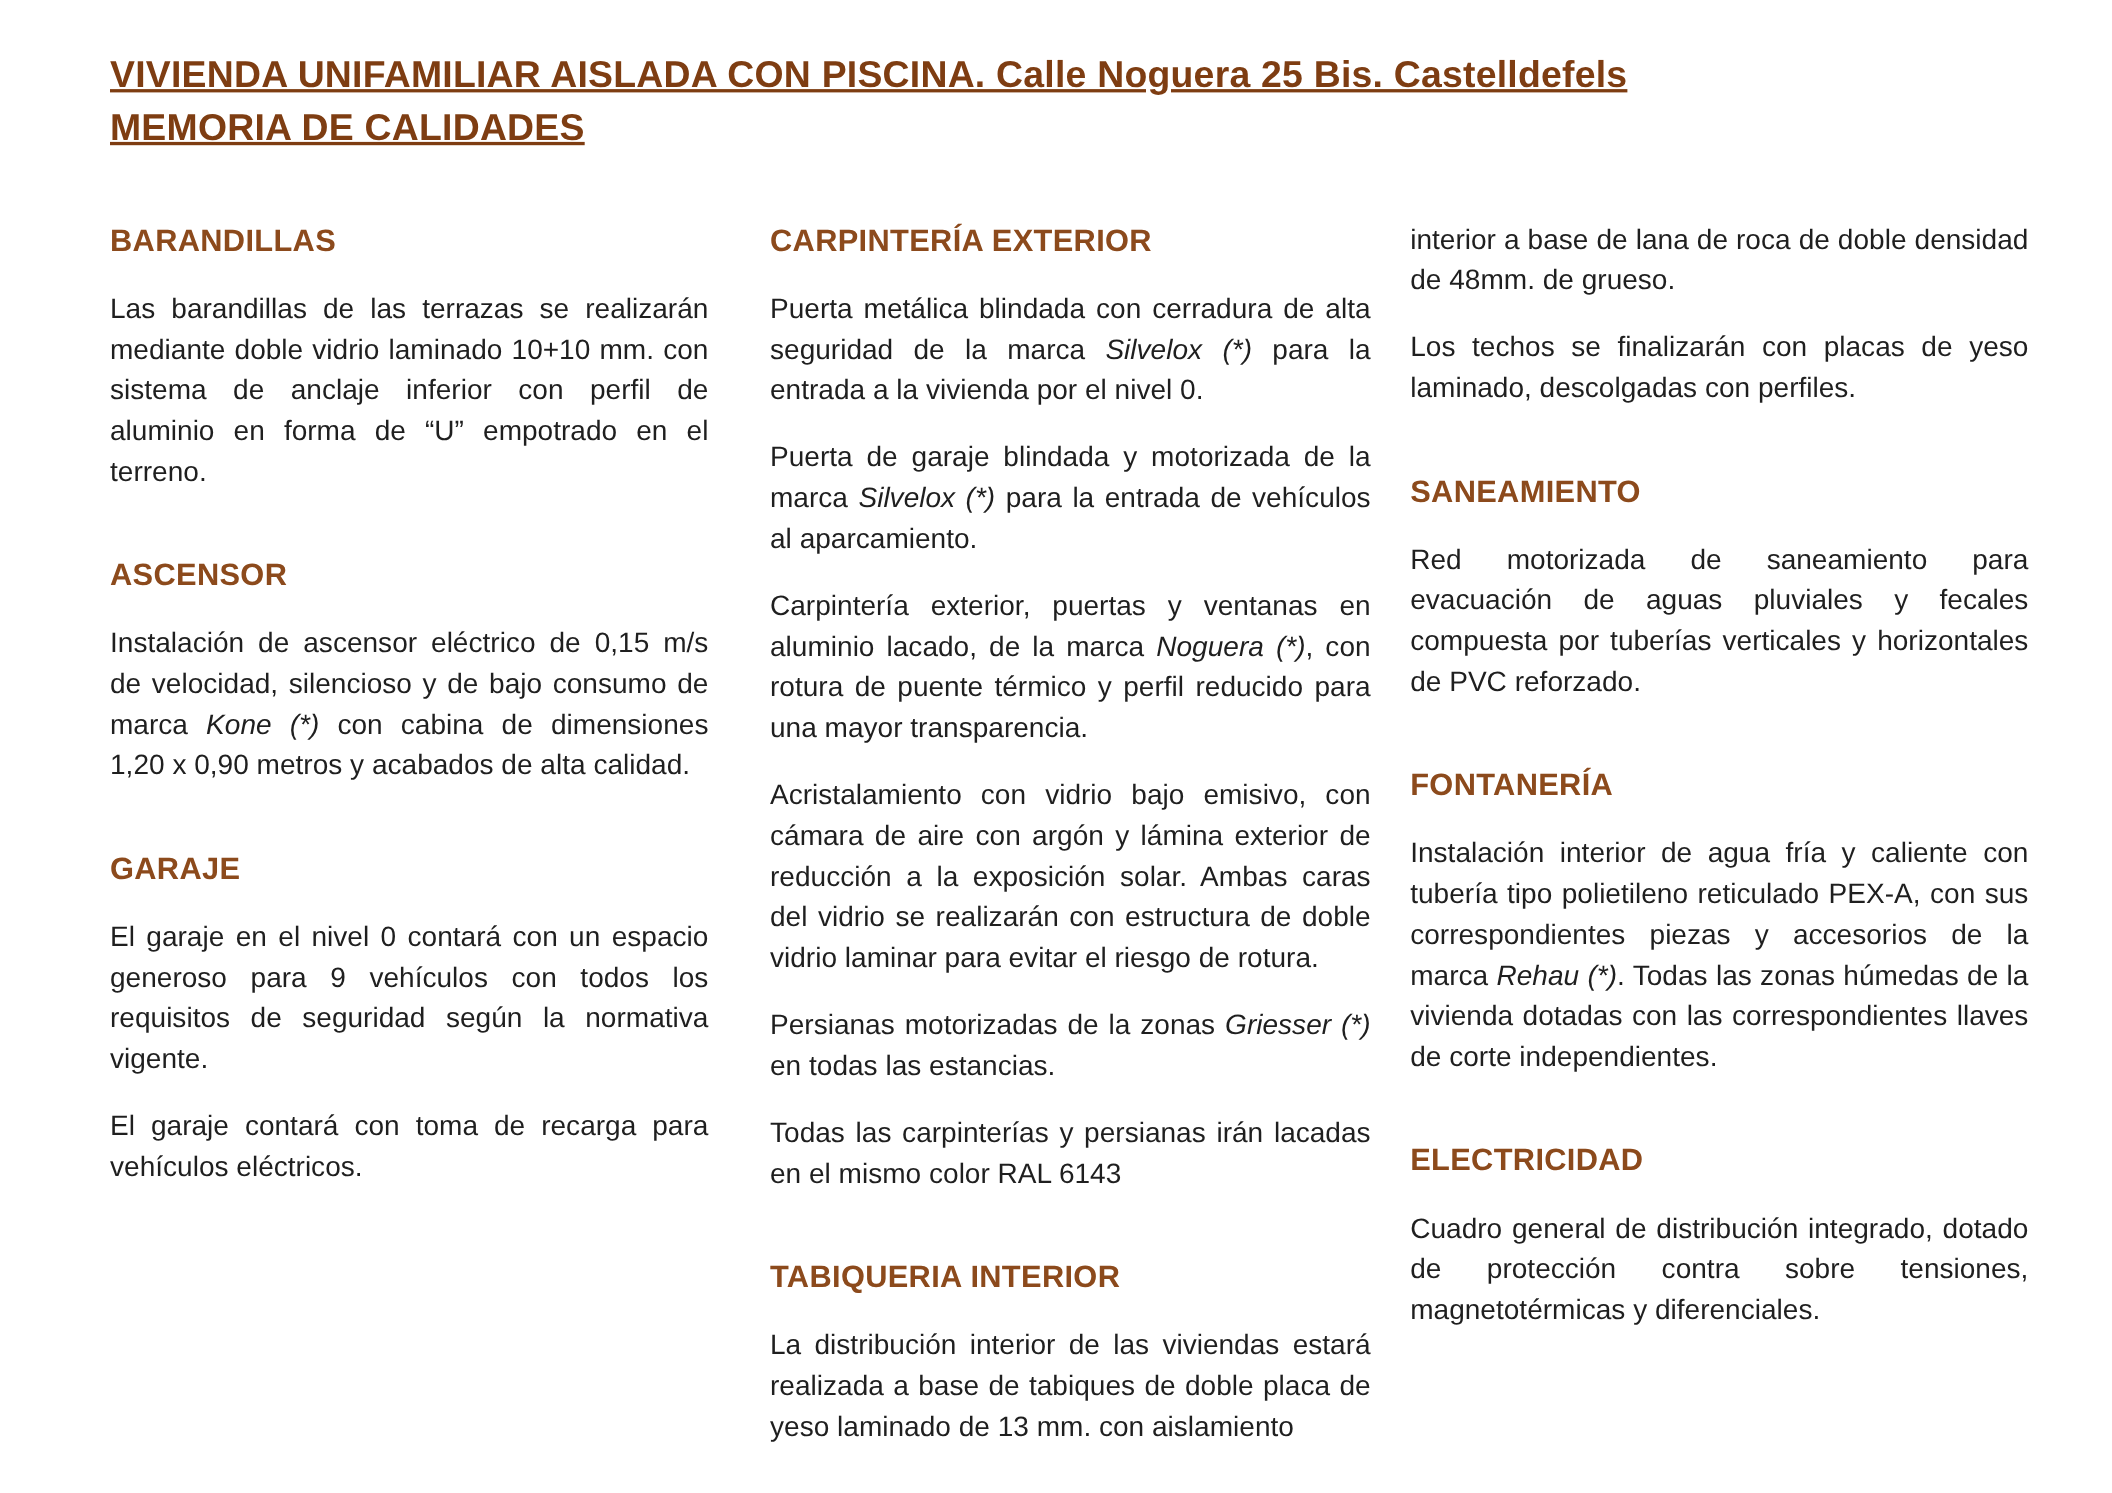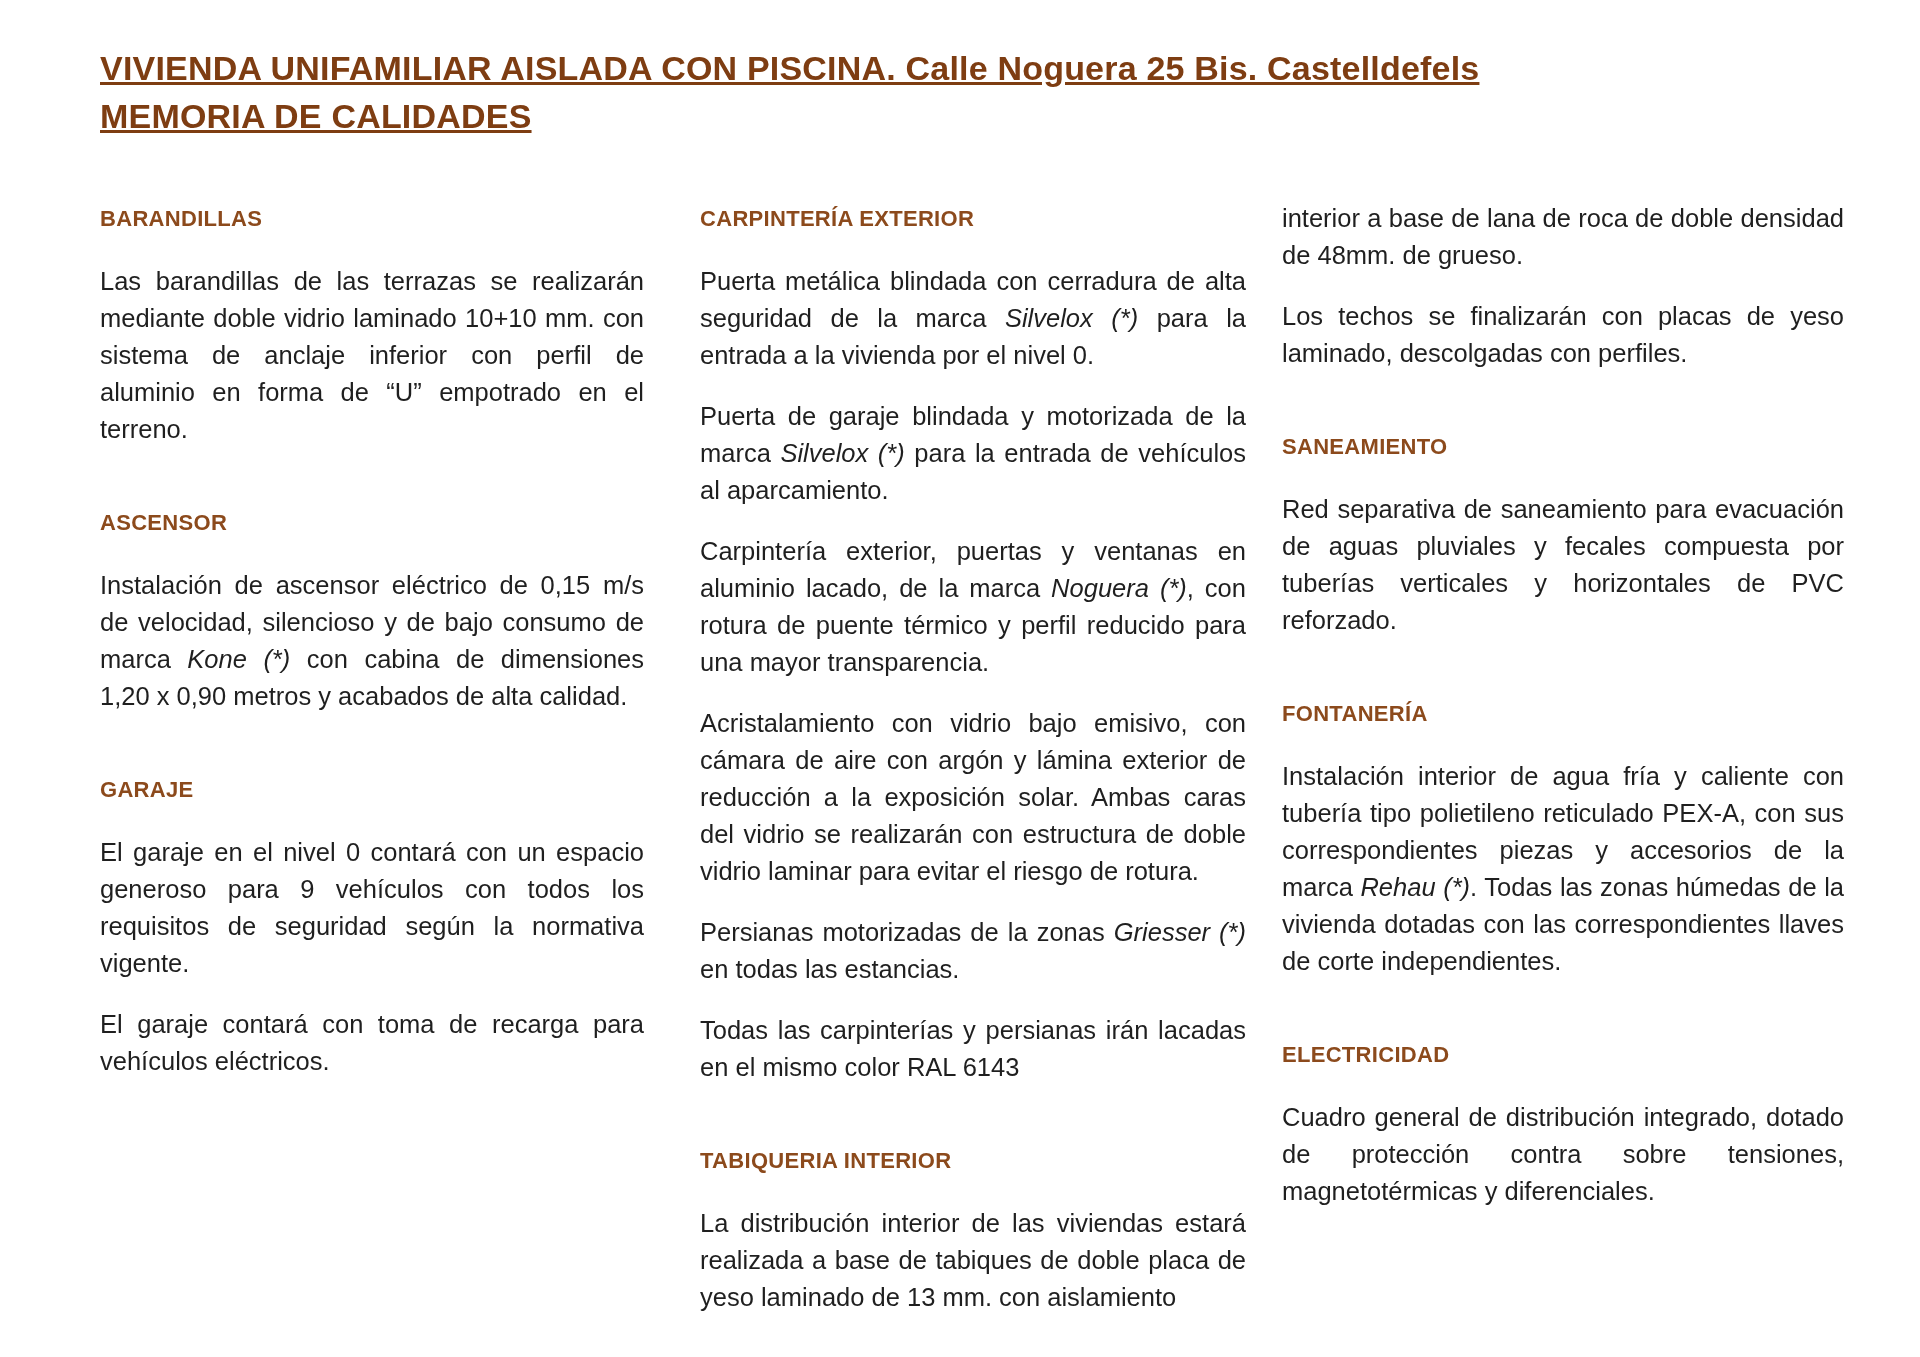--- a/index.html
+++ b/index.html
@@ -34,21 +34,21 @@
     color:var(--body-color);
     font-size:25.5px;
     line-height:37px;
     text-align:justify;
   }
   .col-1{width:548px;}
   .col-2{width:550px;margin-left:52px;}
   .col-3{width:566px;margin-left:32px;}
   .heading{
     color:var(--heading-color);
-    font-size:22px;
+    font-size:28px;
     font-weight:700;
     letter-spacing:.3px;
     margin:56px 0 26px 0;
     text-align:left;
   }
   .col > .heading:first-child{margin-top:0;}
   .para{margin:0 4px 24px 0;}
   .para em{font-style:italic;}
 </style>
 </head>
@@ -77,20 +77,20 @@
         <p class="para"><span>Acristalamiento con vidrio bajo emisivo, con cámara de aire con argón y lámina exterior de reducción a la exposición solar. Ambas caras del vidrio se realizarán con estructura de doble vidrio laminar para evitar el riesgo de rotura.</span></p>
         <p class="para"><span>Persianas motorizadas de la zonas </span><em>Griesser (*)</em><span> en todas las estancias.</span></p>
         <p class="para"><span>Todas las carpinterías y persianas irán lacadas en el mismo color RAL 6143</span></p>
         <h2 class="heading">TABIQUERIA INTERIOR</h2>
         <p class="para"><span>La distribución interior de las viviendas estará realizada a base de tabiques de doble placa de yeso laminado de 13 mm. con aislamiento</span></p>
       </section>
     <section class="col col-3">
         <p class="para"><span>interior a base de lana de roca de doble densidad de 48mm. de grueso.</span></p>
         <p class="para"><span>Los techos se finalizarán con placas de yeso laminado, descolgadas con perfiles.</span></p>
         <h2 class="heading">SANEAMIENTO</h2>
-        <p class="para"><span>Red separativa de saneamiento para evacuación de aguas pluviales y fecales compuesta por tuberías verticales y horizontales de PVC reforzado.</span></p>
+        <p class="para"><span>Red motorizada de saneamiento para evacuación de aguas pluviales y fecales compuesta por tuberías verticales y horizontales de PVC reforzado.</span></p>
         <h2 class="heading">FONTANERÍA</h2>
         <p class="para"><span>Instalación interior de agua fría y caliente con tubería tipo polietileno reticulado PEX-A, con sus correspondientes piezas y accesorios de la marca </span><em>Rehau (*)</em><span>. Todas las zonas húmedas de la vivienda dotadas con las correspondientes llaves de corte independientes.</span></p>
         <h2 class="heading">ELECTRICIDAD</h2>
         <p class="para"><span>Cuadro general de distribución integrado, dotado de protección contra sobre tensiones, magnetotérmicas y diferenciales.</span></p>
       </section>
   </main>
 </div>
 
 </body></html>

